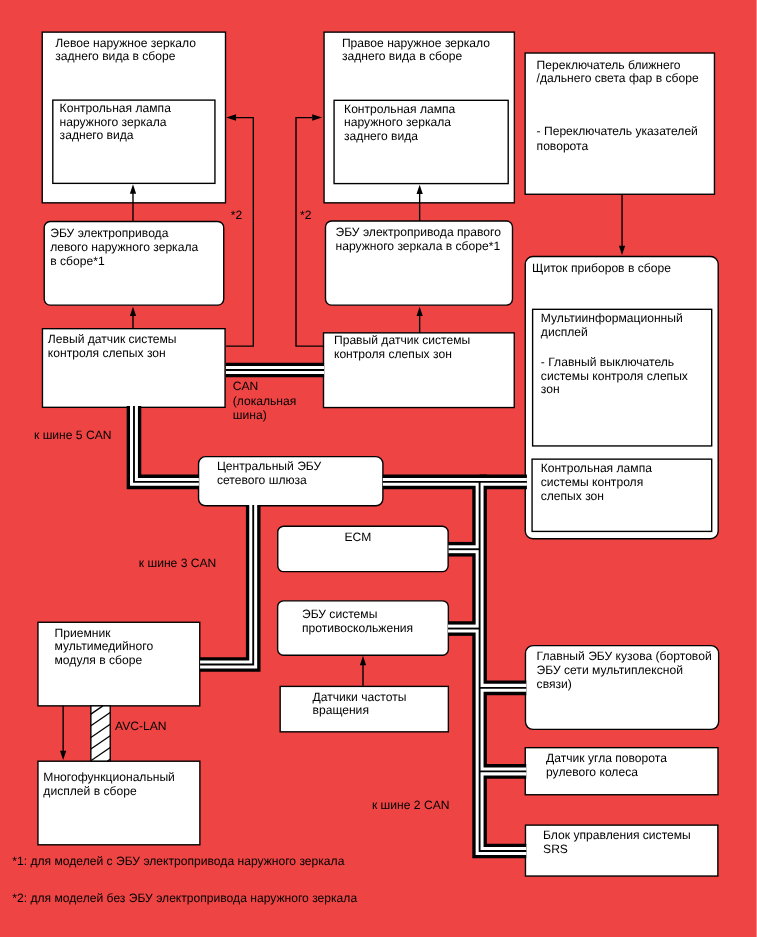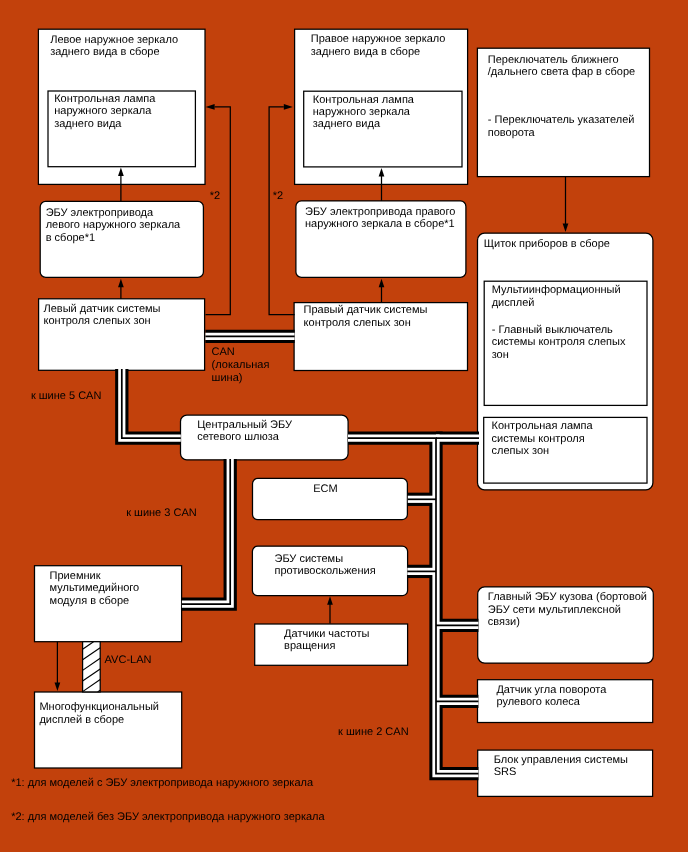--- a/index.html
+++ b/index.html
@@ -1,19 +1,19 @@
 <!DOCTYPE html>
 <html><head>
 <meta charset="utf-8">
 <title>Система контроля слепых зон</title>
 <style>
   html,body{margin:0;padding:0;background:#ffffff;}
   body{width:688px;height:852px;overflow:hidden;
        font-family:"Liberation Sans",sans-serif;}
-  #stage{position:relative;width:688px;height:852px;background:#c2410c;}
+  #stage{position:relative;width:688px;height:852px;background:#ef4444;}
   svg#diagram{position:absolute;left:0;top:0;display:block;
               shape-rendering:geometricPrecision;}
   .boxline{fill:#ffffff;stroke:#000000;stroke-width:1.25;}
   .btxt{font-family:"Liberation Sans",sans-serif;font-size:11px;fill:#000000;
         white-space:pre;-webkit-font-smoothing:antialiased;
         text-rendering:geometricPrecision;}
   .conn{stroke:#000000;stroke-width:1.25;fill:none;}
   .ahead{fill:#000000;stroke:none;}
   .busedge{stroke:#000000;stroke-width:13.3;fill:none;stroke-linecap:butt;stroke-linejoin:miter;}
   .busfill{stroke:#ffffff;stroke-width:7.2;fill:none;stroke-linecap:butt;stroke-linejoin:miter;}

